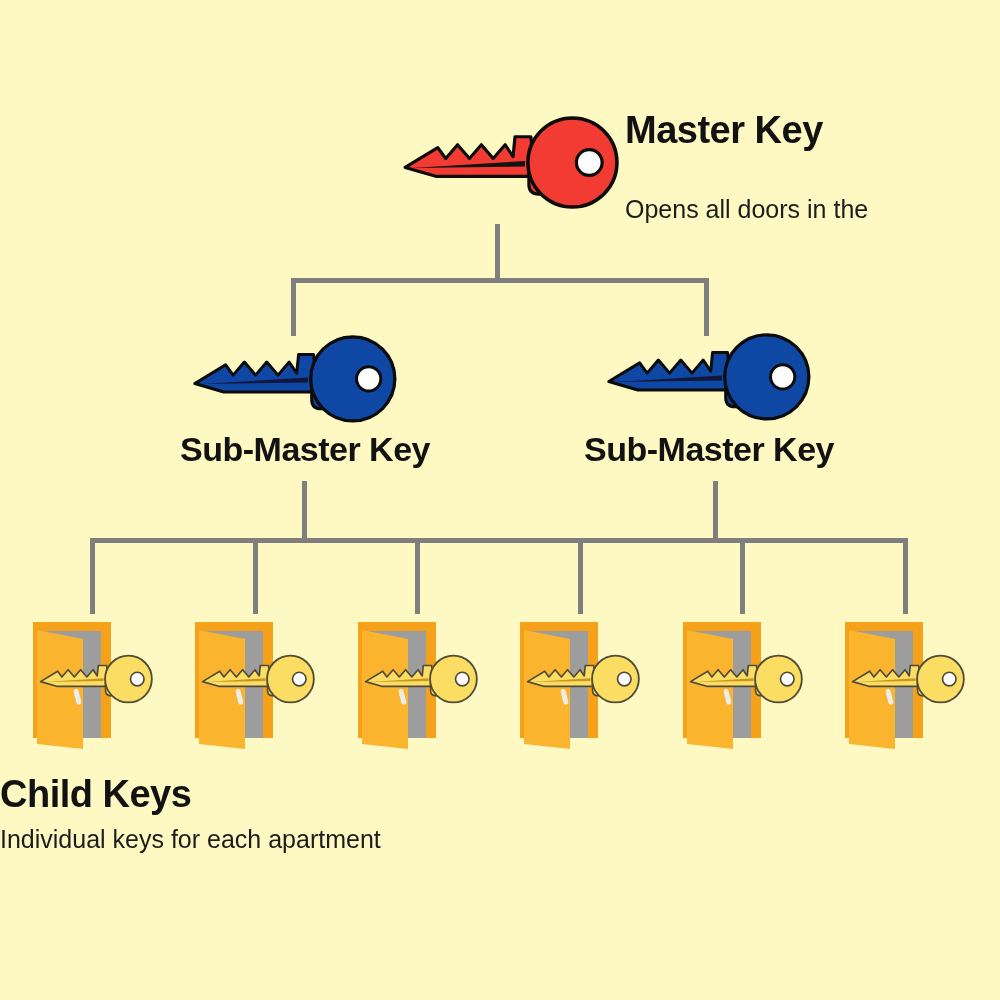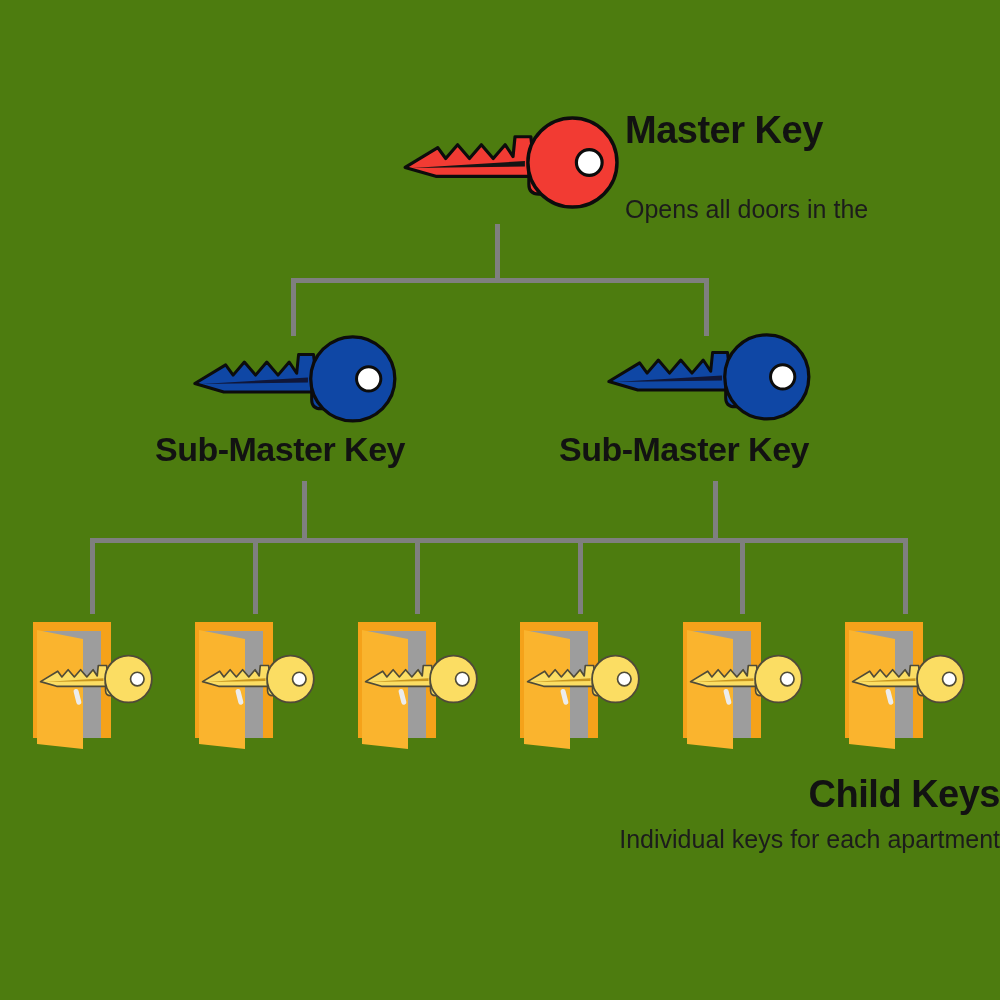--- a/index.html
+++ b/index.html
@@ -1,20 +1,20 @@
 <!DOCTYPE html>
 <html style="--master-key: #f23b33; --sub-master-key: #0f47a5; --child-key: #fbdd63; --child-key-outline: #4f4b38; --child-key-groove: #c8961e; --door-frame: #f5a21a; --door-panel: #fab42e; --doorway: #9d9d9d; --door-handle: #ececec; --connector: #7f7f7f; --text: #121212;"><head>
 <meta charset="utf-8">
 <style>
   html, body { margin: 0; padding: 0; background: #ffffff; }
   .canvas {
     position: relative;
     width: 1000px;
     height: 1000px;
-    background: #4d7c0f;
+    background: #fef9c3;
     overflow: hidden;
     font-family: "Liberation Sans", sans-serif;
     color: var(--text, #121212);
   }
   .abs { position: absolute; }
 
   
   .line { position: absolute; background: var(--connector, #7f7f7f); }
 
   
@@ -23,32 +23,32 @@
     font-size: 38px;
     letter-spacing: -0.5px;
     color: var(--text, #121212);
     white-space: nowrap;
     line-height: 1.05;
   }
   .h-sub {
     font-weight: 700;
     font-size: 34px;
     letter-spacing: -0.5px;
-    text-align: left;
+    text-align: center;
     white-space: nowrap;
     color: var(--text, #121212);
   }
   .desc {
     font-size: 25px;
     line-height: 30px;
     color: #1c1c1c;
     white-space: nowrap;
     margin-top: 28px;
   }
-  .center-text { text-align: right; width: 1000px; left: 0; }
+  .center-text { text-align: left; width: 1000px; left: 0; }
 
   
   .key-red   { --key-fill: var(--master-key, #f23b33);     --key-stroke: #0c0c0c; --key-groove: #141414; }
   .key-blue  { --key-fill: var(--sub-master-key, #0f47a5); --key-stroke: #0c0c0c; --key-groove: #10173a; }
   .child-icon {
     --key-fill: var(--child-key, #fbdd63);
     --key-stroke: var(--child-key-outline, #4f4b38);
     --key-groove: var(--child-key-groove, #c8961e);
   }
 </style>

